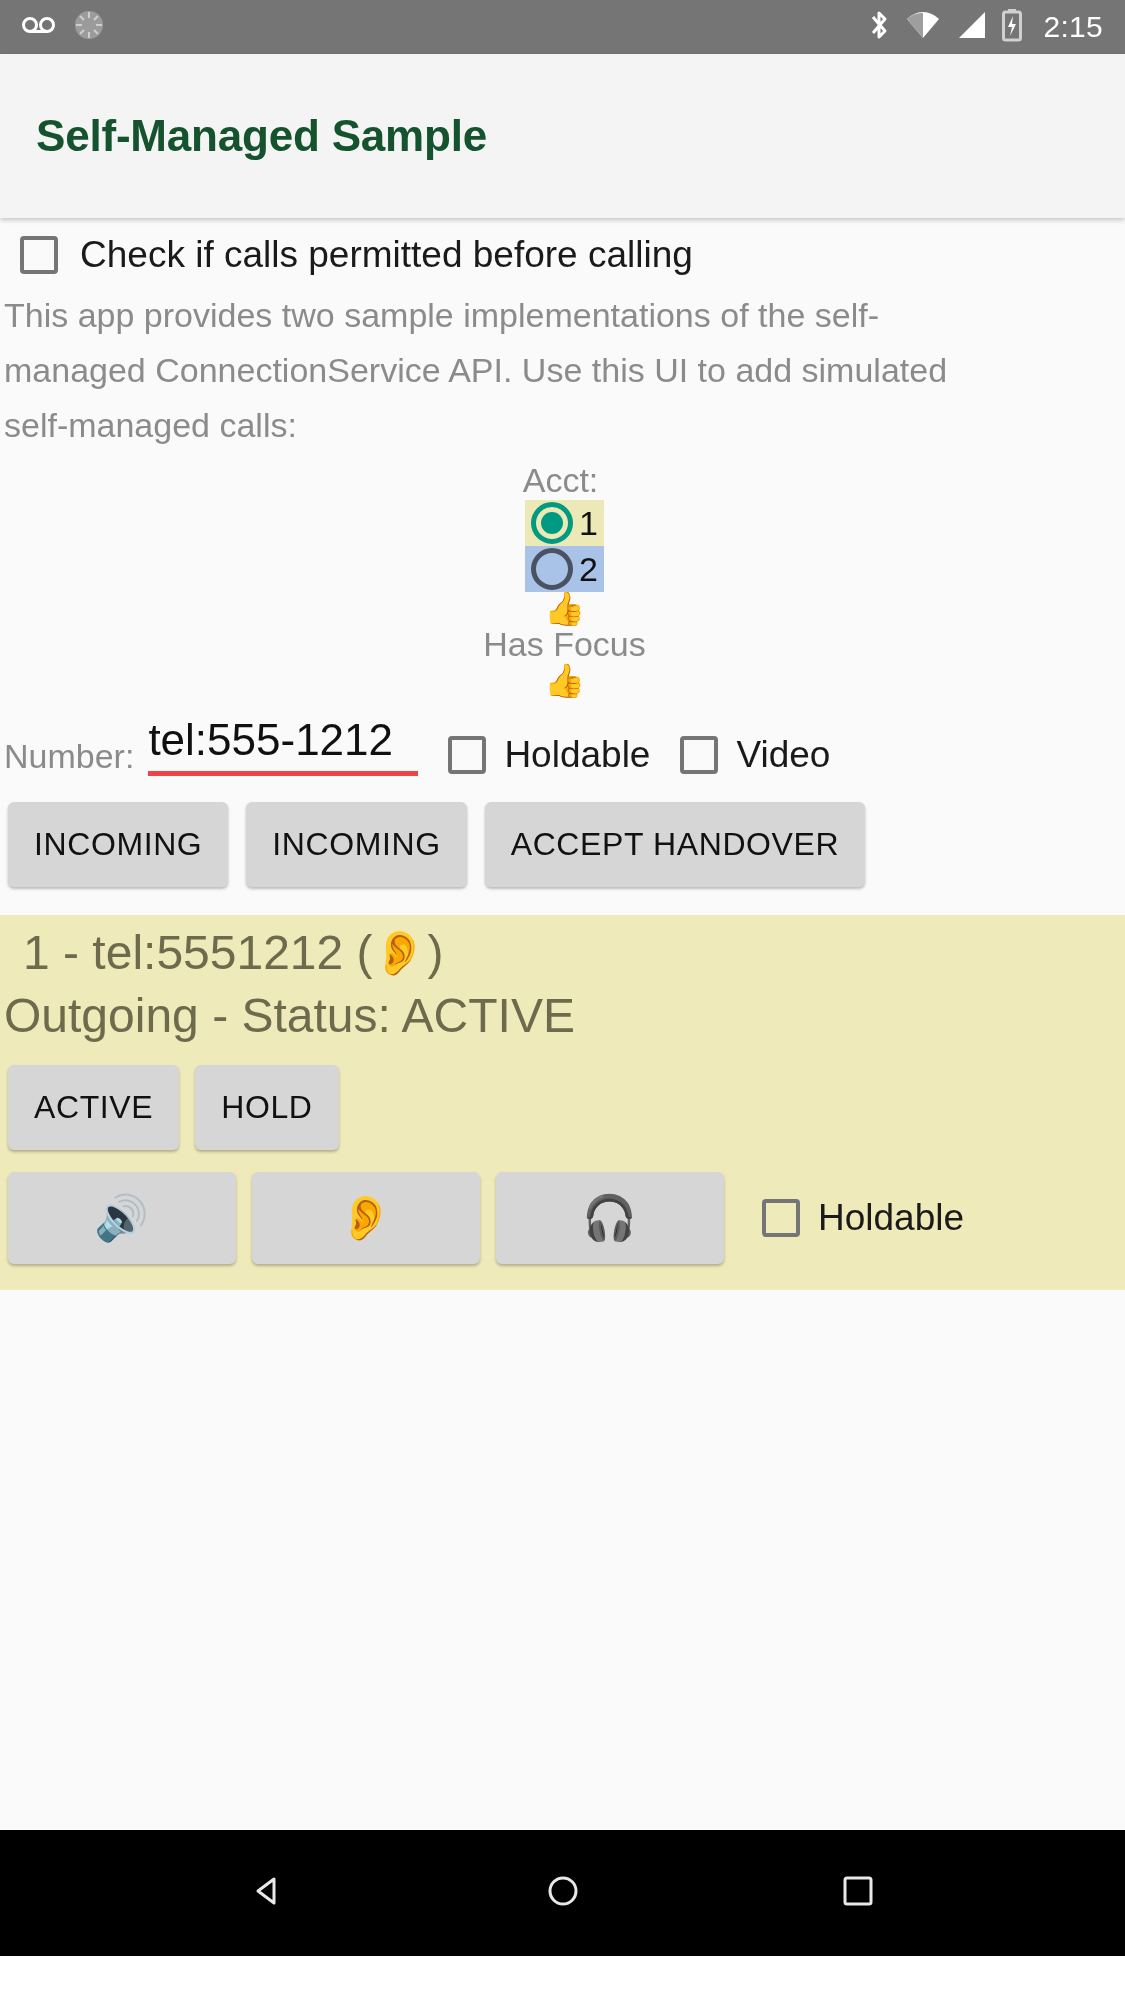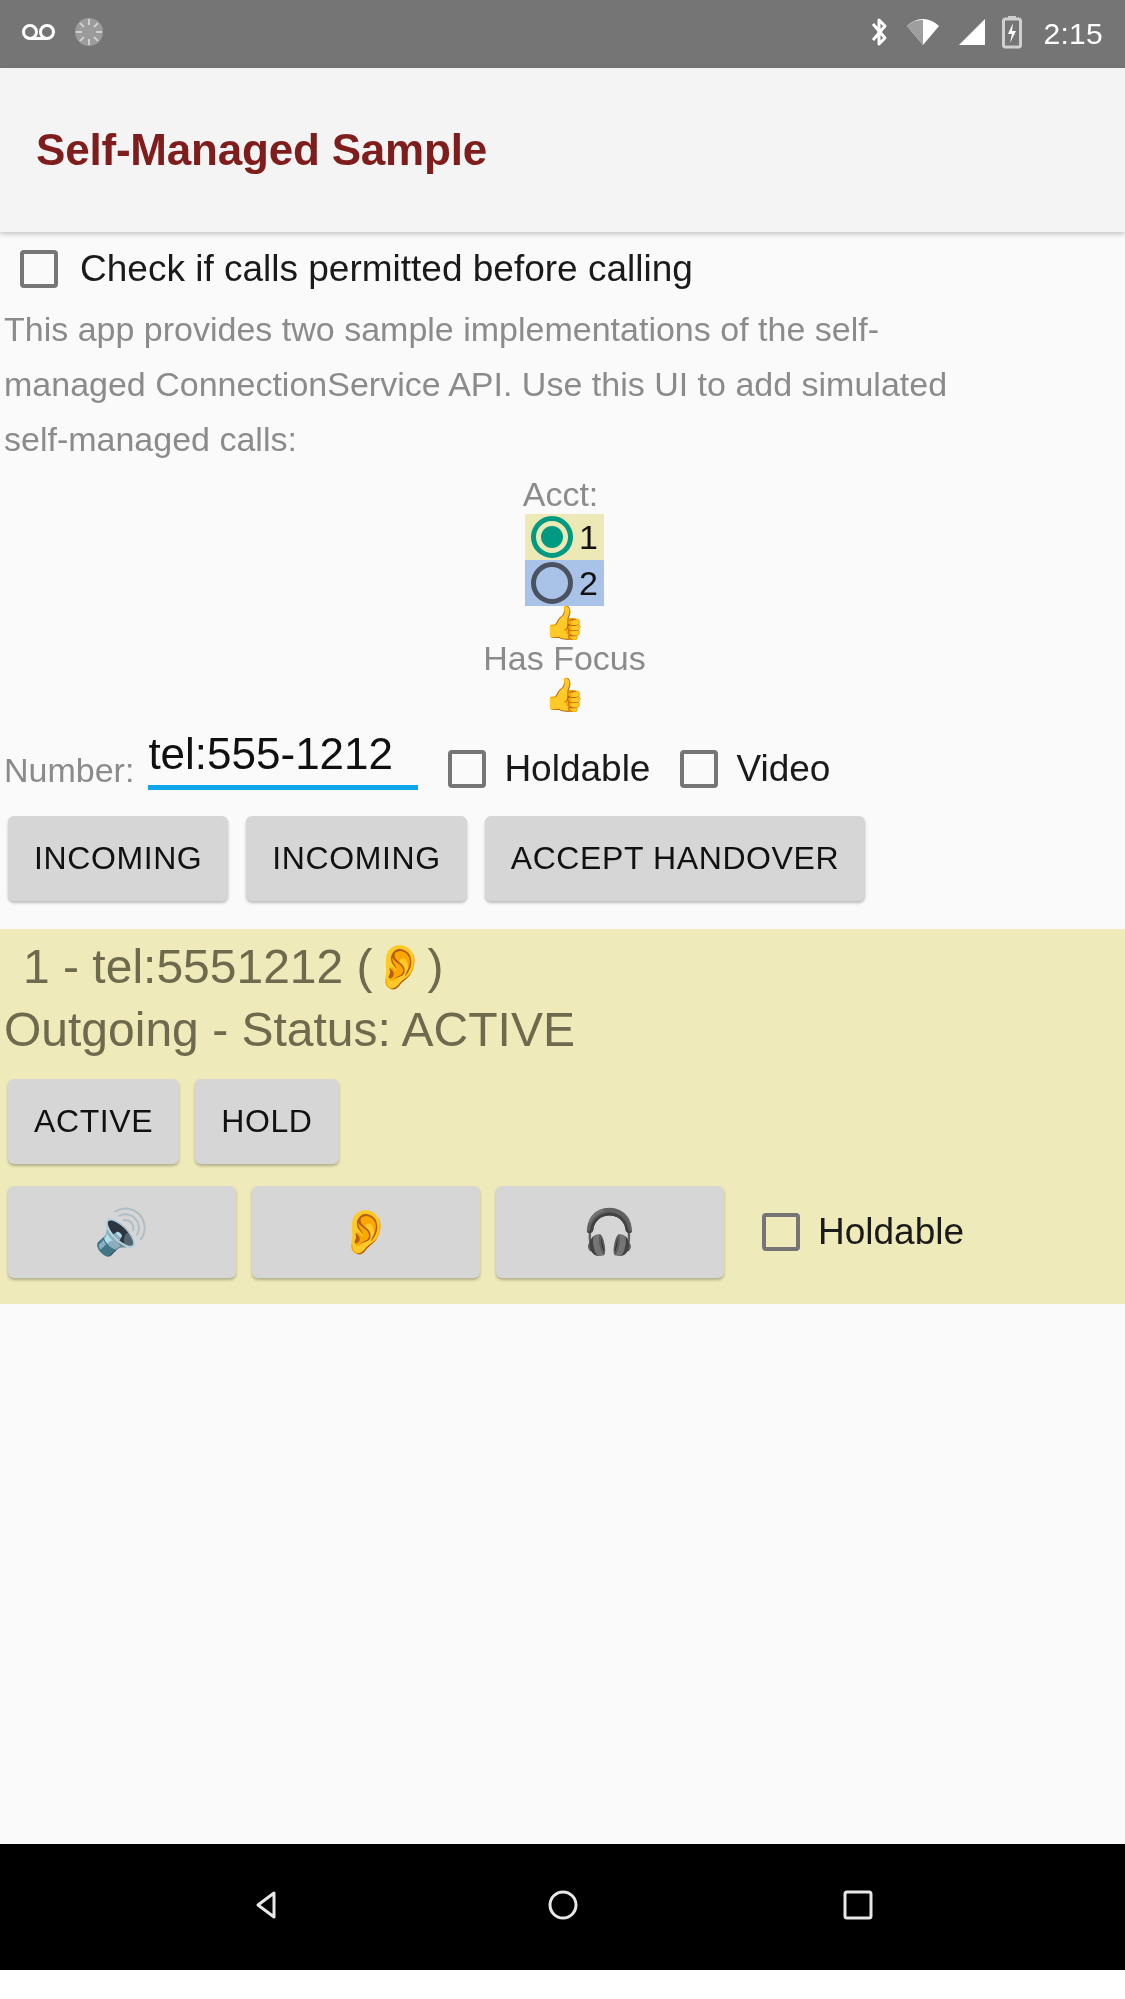--- a/index.html
+++ b/index.html
@@ -9,21 +9,21 @@
   body {
     width: 1125px;
     height: 1999px;
     background: #ffffff;
     font-family: "Liberation Sans", "DejaVu Sans", sans-serif;
     overflow: hidden;
   }
 
   
   .status-bar {
-    height: 68px;
+    height: 54px;
     background: #757575;
     display: flex;
     align-items: center;
     padding: 0 22px;
     box-sizing: border-box;
   }
   .sb-left { display: flex; align-items: center; gap: 16px; }
   .sb-right { display: flex; align-items: center; gap: 14px; margin-left: auto; }
   .sb-icon { display: block; }
   .sb-time {
@@ -42,21 +42,21 @@
     align-items: center;
     padding: 0 36px;
     box-sizing: border-box;
     box-shadow: 0 2px 5px rgba(0,0,0,0.22);
     position: relative;
     z-index: 5;
   }
   .app-title {
     font-size: 44px;
     font-weight: bold;
-    color: #7f1d1d;
+    color: #14532d;
     letter-spacing: -0.2px;
   }
 
   
   .content {
     background: #fafafa;
     padding: 0 0 0 0;
   }
 
   .row {
@@ -148,21 +148,21 @@
     align-items: flex-end;
   }
   .number-label {
     font-size: 34px;
     color: #8b8b8b;
     margin-right: 14px;
   }
   .number-field {
     font-size: 44px;
     color: #101010;
-    border-bottom: 5px solid #0ea5e9;
+    border-bottom: 5px solid #ef4444;
     padding-bottom: 6px;
     min-width: 270px;
   }
   .num-cb {
     display: flex;
     align-items: center;
     gap: 18px;
     margin-left: 30px;
   }
   .num-cb .lbl {

